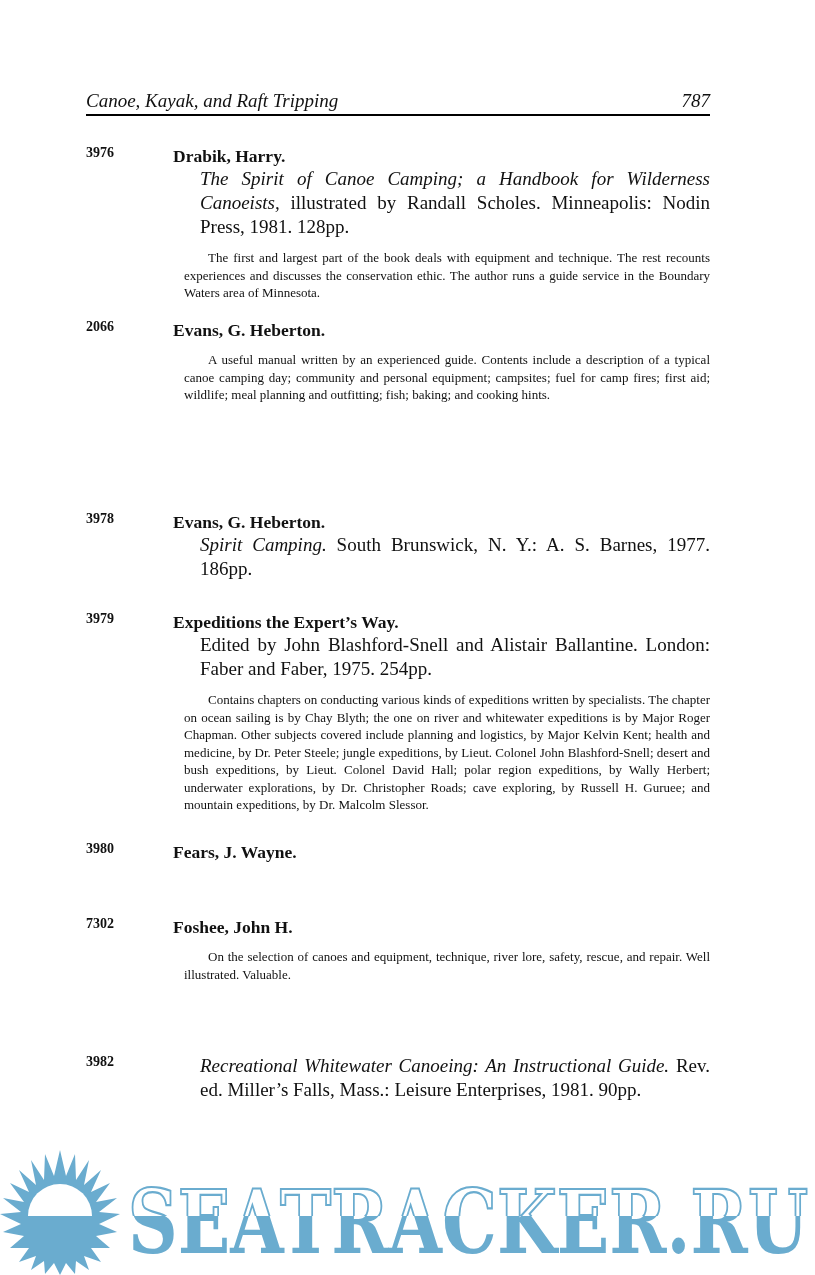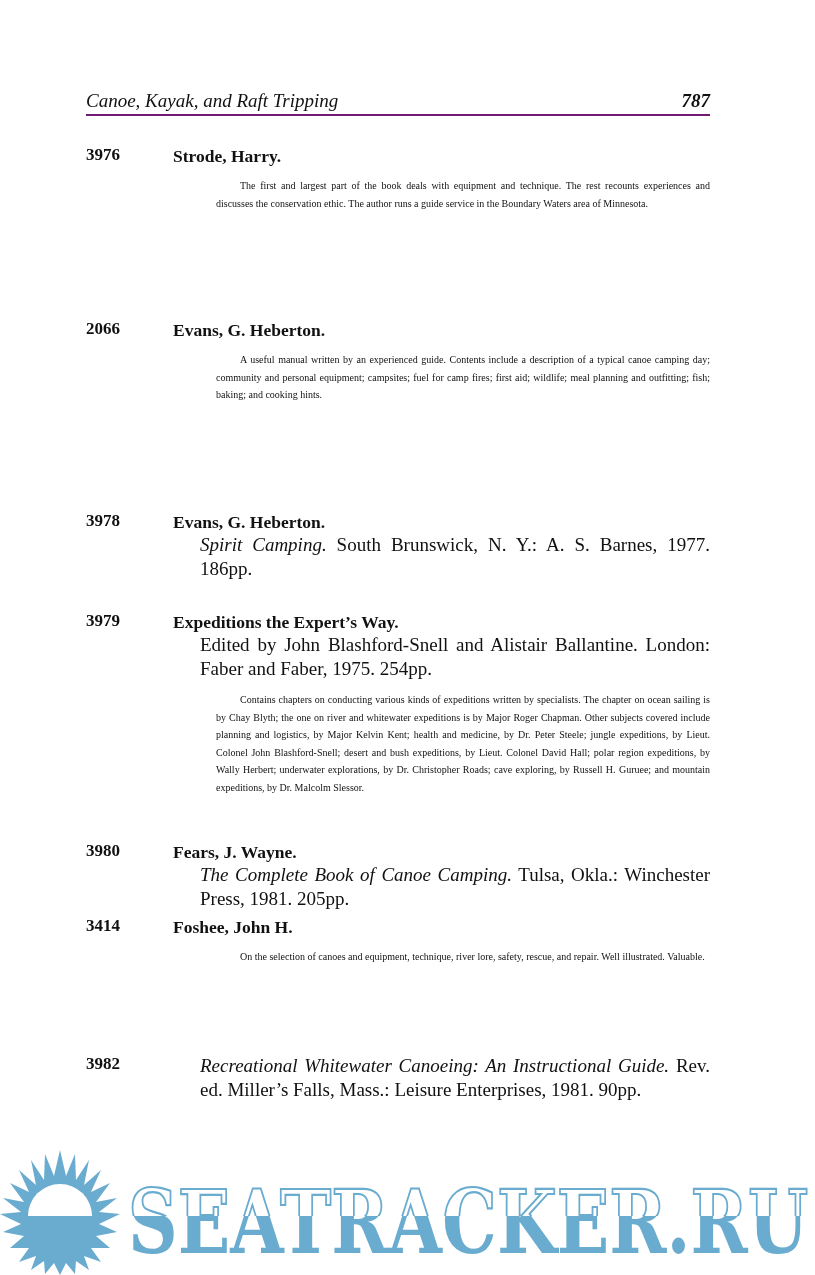--- a/index.html
+++ b/index.html
@@ -1,49 +1,50 @@
 <!DOCTYPE html>
 <html><head>
 <meta charset="utf-8">
 <style>
   html, body { margin: 0; padding: 0; background: #ffffff; }
   body { width: 815px; height: 1275px; position: relative; overflow: hidden;
          font-family: "Liberation Serif", "DejaVu Serif", serif; color: #111; }
   .page { position: absolute; left: 0; top: 0; width: 815px; height: 1275px; }
 
   .running-head { position: absolute; left: 86px; top: 88px; width: 624px; height: 26px;
-                  border-bottom: 2px solid #701a75; }
+                  border-bottom: 2px solid #000000; }
   .running-title { position: absolute; left: 0; bottom: 2px; font-style: italic; font-size: 19px; }
-  .page-num { position: absolute; right: 0; bottom: 2px; font-style: italic; font-size: 19px; font-weight: bold; }
+  .page-num { position: absolute; right: 0; bottom: 2px; font-style: italic; font-size: 19px; }
 
   .entry { position: absolute; left: 86px; width: 624px; }
-  .entry-num { position: absolute; left: 0; top: 0; font-weight: bold; font-size: 17px; }
+  .entry-num { position: absolute; left: 0; top: 0; font-weight: bold; font-size: 14px; }
   .entry-body { margin-left: 87px; }
   .entry-author { font-weight: bold; font-size: 17.5px; line-height: 22px; }
   .entry-cite { margin-left: 27px; font-size: 19px; line-height: 24px; text-align: justify; }
   .entry-cite i { font-style: italic; }
-  .entry-annot { margin-left: 43px; margin-top: 10px; font-size: 10px; line-height: 17.5px;
+  .entry-annot { margin-left: 11px; margin-top: 10px; font-size: 13px; line-height: 17.5px;
                  text-align: justify; text-indent: 24px; }
 
   .logo { position: absolute; left: 0; top: 1150px; width: 735px; height: 125px; }
 </style>
 </head>
 <body>
 
 <div class="page">
 
   <div class="running-head">
     <span class="running-title">Canoe, Kayak, and Raft Tripping</span>
     <span class="page-num">787</span>
   </div>
 
   <div class="entry" style="top:145px">
     <div class="entry-num">3976</div>
     <div class="entry-body">
-      <div class="entry-author">Strode, Harry.</div>
+      <div class="entry-author">Drabik, Harry.</div>
+      <div class="entry-cite"><i>The Spirit of Canoe Camping; a Handbook for Wilderness Canoeists,</i><span> illustrated by Randall Scholes.  Minneapolis: Nodin Press, 1981.  128pp.</span></div>
       <div class="entry-annot">The first and largest part of the book deals with equipment and technique. The rest recounts experiences and discusses the conservation ethic.  The author runs a guide service in the Boundary Waters area of Minnesota.</div>
     </div>
   </div>
 
   <div class="entry" style="top:319px">
     <div class="entry-num">2066</div>
     <div class="entry-body">
       <div class="entry-author">Evans, G. Heberton.</div>
       <div class="entry-annot">A useful manual written by an experienced guide.  Contents include a description of a typical canoe camping day; community and personal equipment; campsites; fuel for camp fires; first aid; wildlife; meal planning and outfitting; fish; baking; and cooking hints.</div>
     </div>
@@ -63,26 +64,25 @@
       <div class="entry-author">Expeditions the Expert’s Way.</div>
       <div class="entry-cite"><span>Edited by John Blashford-Snell and Alistair Ballantine. London: Faber and Faber, 1975.  254pp.</span></div>
       <div class="entry-annot">Contains chapters on conducting various kinds of expeditions written by specialists.  The chapter on ocean sailing is by Chay Blyth; the one on river and whitewater expeditions is by Major Roger Chapman.  Other subjects covered include planning and logistics, by Major Kelvin Kent; health and medicine, by Dr. Peter Steele; jungle expeditions, by Lieut. Colonel John Blashford-Snell; desert and bush expeditions, by Lieut. Colonel David Hall; polar region expeditions, by Wally Herbert; underwater explorations, by Dr. Christopher Roads; cave exploring, by Russell H. Guruee; and mountain expeditions, by Dr. Malcolm Slessor.</div>
     </div>
   </div>
 
   <div class="entry" style="top:841px">
     <div class="entry-num">3980</div>
     <div class="entry-body">
       <div class="entry-author">Fears, J. Wayne.</div>
-      <div class="entry-cite"><i>The Complete Book of Canoe Camping.</i><span>  Tulsa, Okla.: Winchester Press, 1981.  205pp.</span></div>
     </div>
   </div>
 
   <div class="entry" style="top:916px">
-    <div class="entry-num">3414</div>
+    <div class="entry-num">7302</div>
     <div class="entry-body">
       <div class="entry-author">Foshee, John H.</div>
       <div class="entry-annot">On the selection of canoes and equipment, technique, river lore, safety, rescue, and repair.  Well illustrated.  Valuable.</div>
     </div>
   </div>
 
   <div class="entry" style="top:1054px">
     <div class="entry-num">3982</div>
     <div class="entry-body">
       <div class="entry-cite"><i>Recreational Whitewater Canoeing: An Instructional Guide.</i><span>  Rev. ed.  Miller’s Falls, Mass.: Leisure Enterprises, 1981.  90pp.</span></div>

